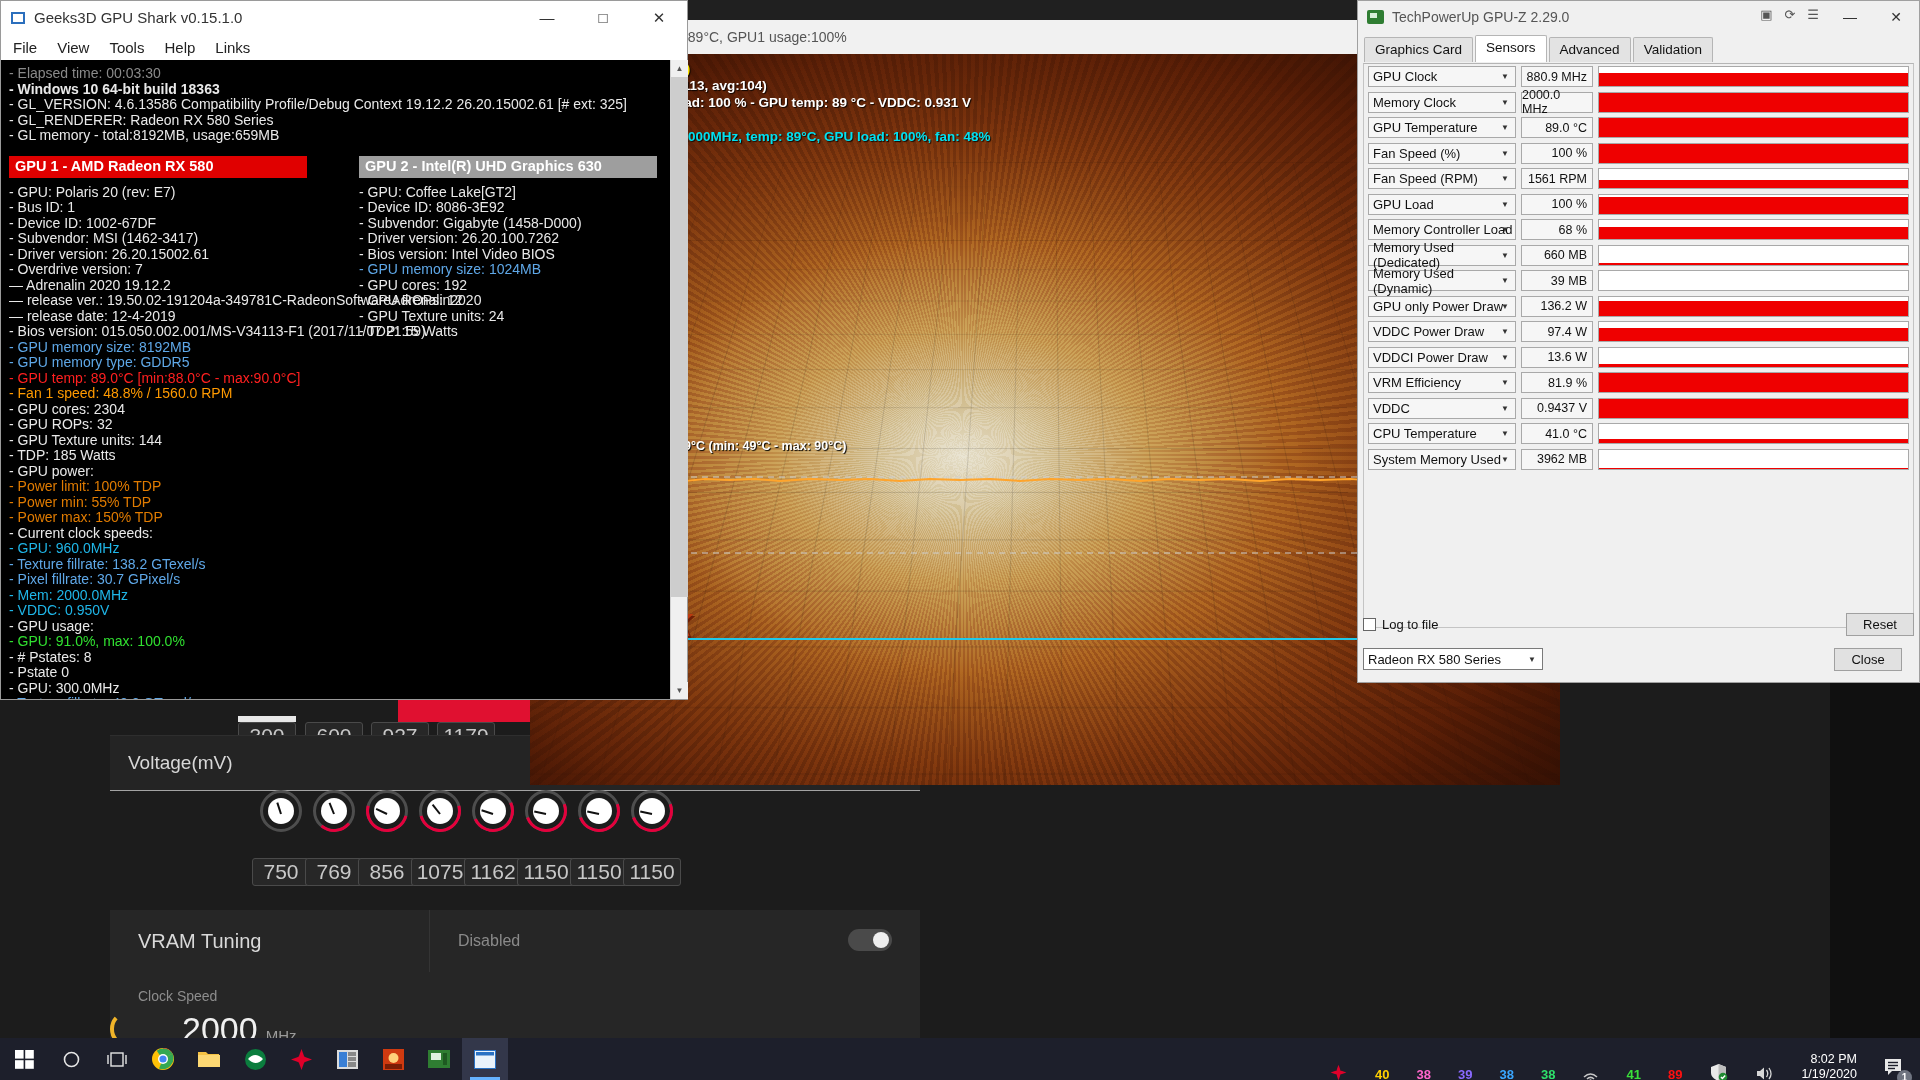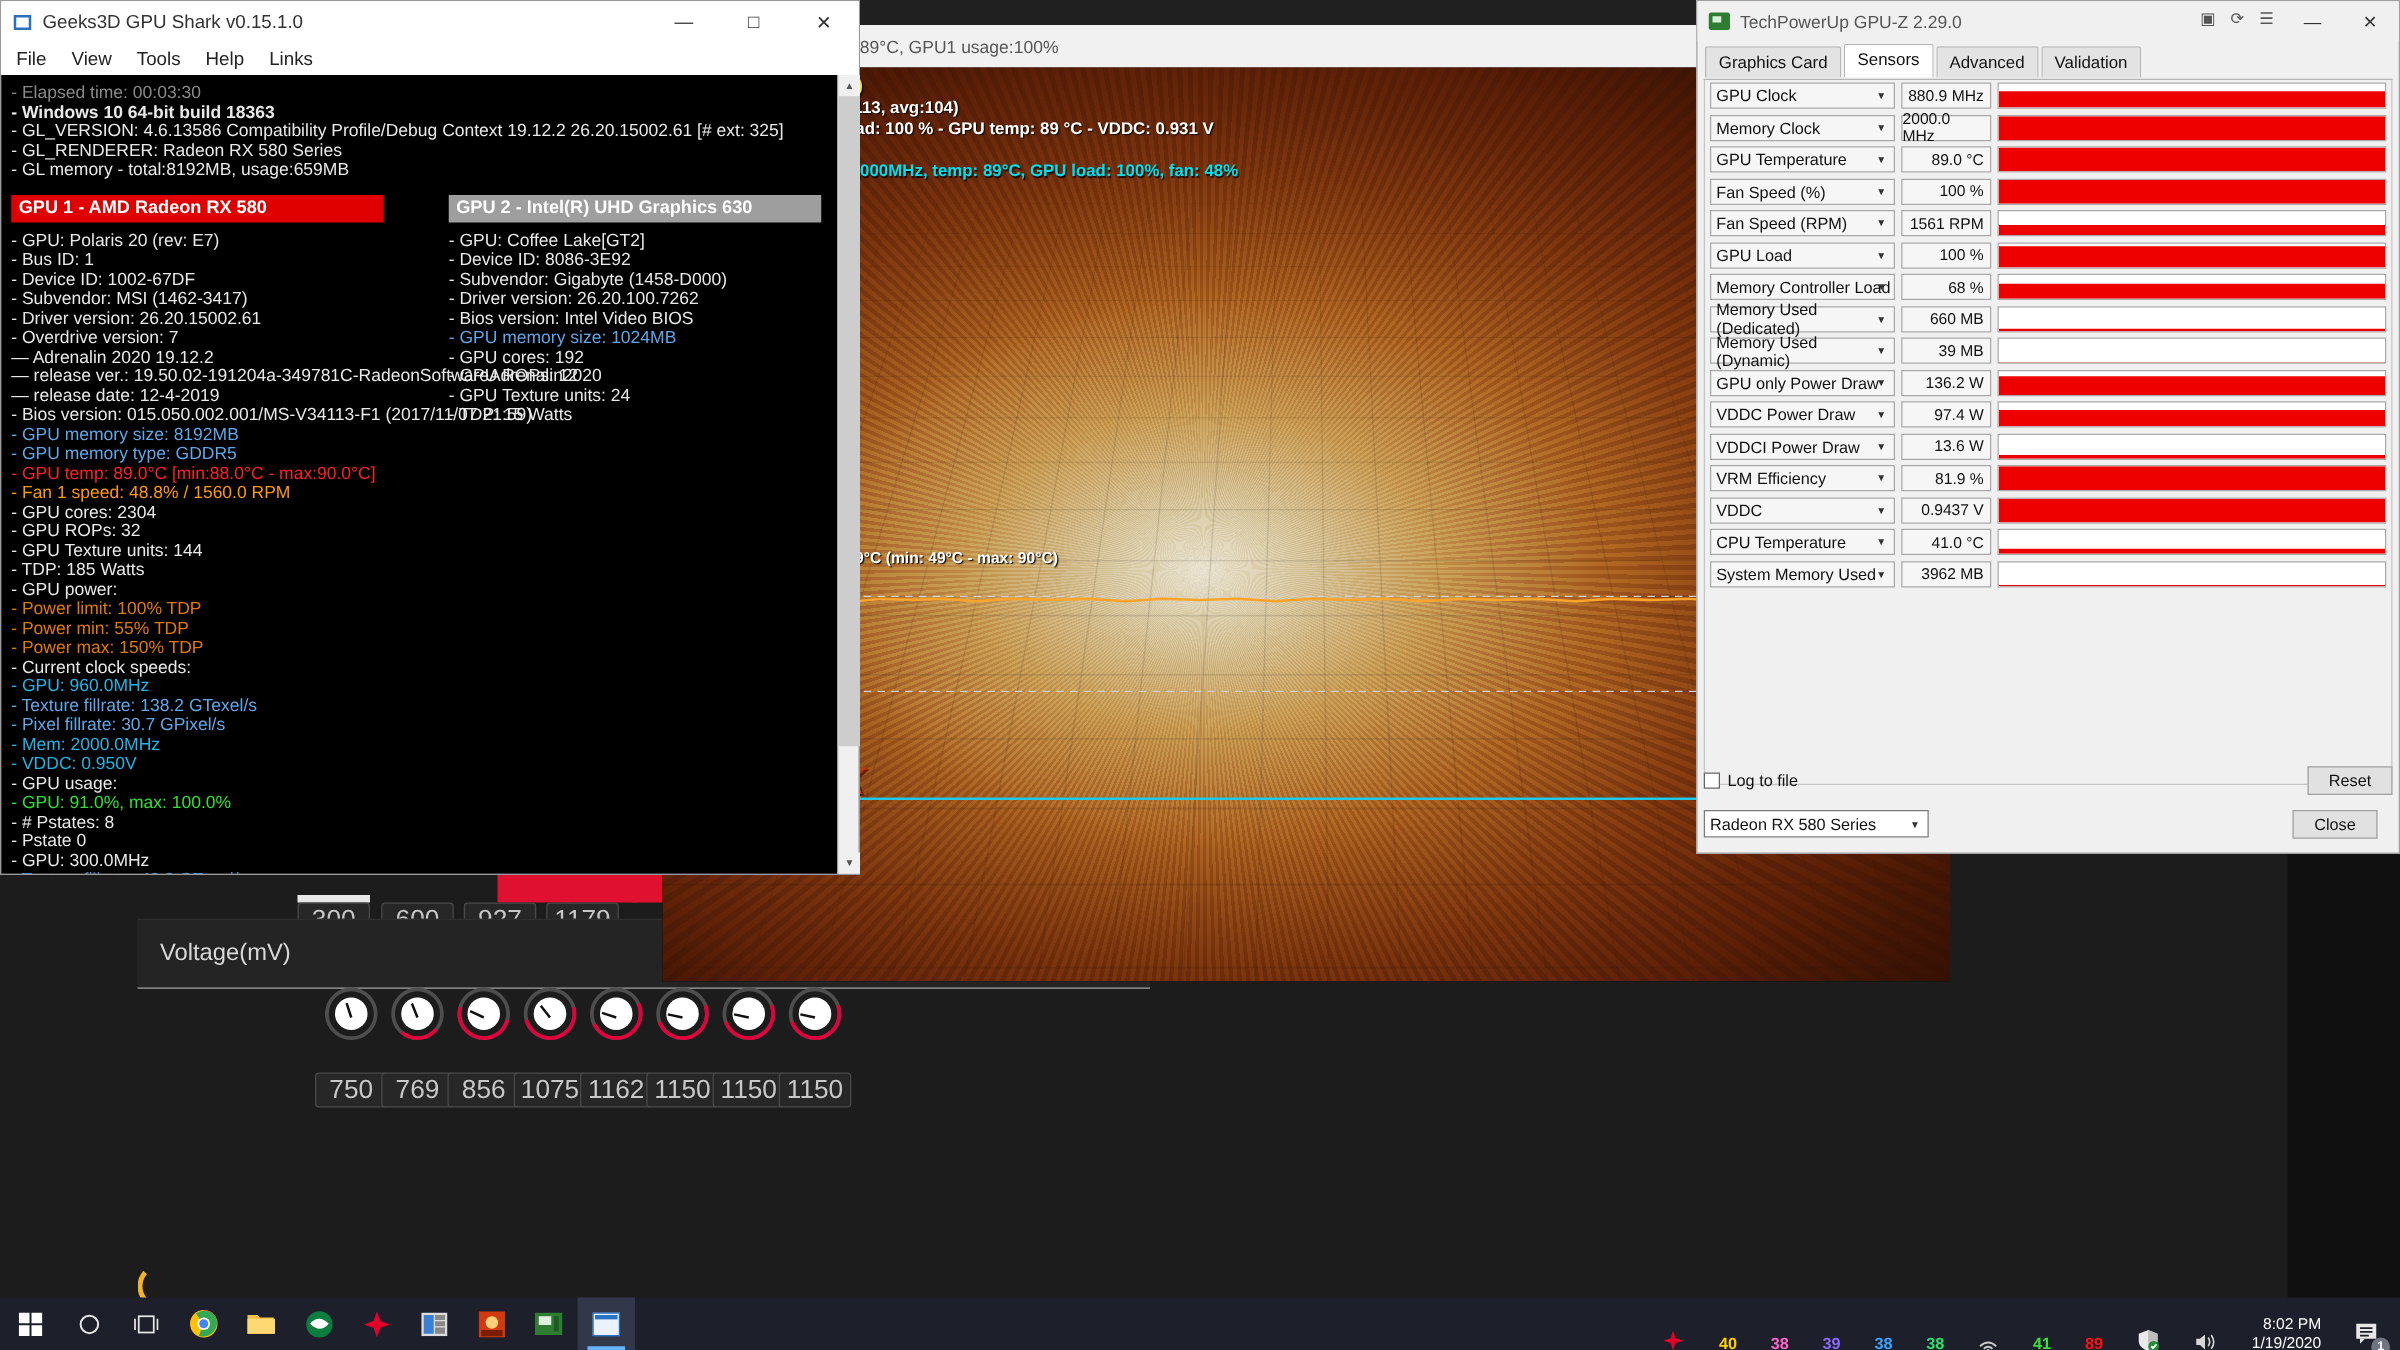--- a/index.html
+++ b/index.html
@@ -268,20 +268,36 @@
       <div class="val-box" style="left:-8px; top:68px;">750</div>
       <div class="val-box" style="left:45px; top:68px;">769</div>
       <div class="val-box" style="left:98px; top:68px;">856</div>
       <div class="val-box" style="left:151px; top:68px;">1075</div>
       <div class="val-box" style="left:204px; top:68px;">1162</div>
       <div class="val-box" style="left:257px; top:68px;">1150</div>
       <div class="val-box" style="left:310px; top:68px;">1150</div>
       <div class="val-box" style="left:363px; top:68px;">1150</div>
     </div>
 
+    <div class="vram-card">
+      <div class="vram-left">VRAM Tuning</div>
+      <div class="vram-right">
+        <span>Disabled</span>
+        <div class="toggle">
+          <div class="dot"></div>
+        </div>
+      </div>
+      <div class="vram-body">
+        <div class="vram-sub">Clock Speed</div>
+        <div class="vram-num">
+          <span style="margin-left:44px;">2000</span>
+          <span class="vram-unit">MHz</span>
+        </div>
+      </div>
+    </div>
     <div class="vram-gauge"></div>
   </div>
 
   <div id="furmark">
     <div class="fm-title">
       <span>0 - 98FPS, GPU1 temp:89°C, GPU1 usage:100%</span>
     </div>
     <div class="fm-canvas">
       <div class="fm-fur"></div>
       <div class="fm-tiles"></div>

